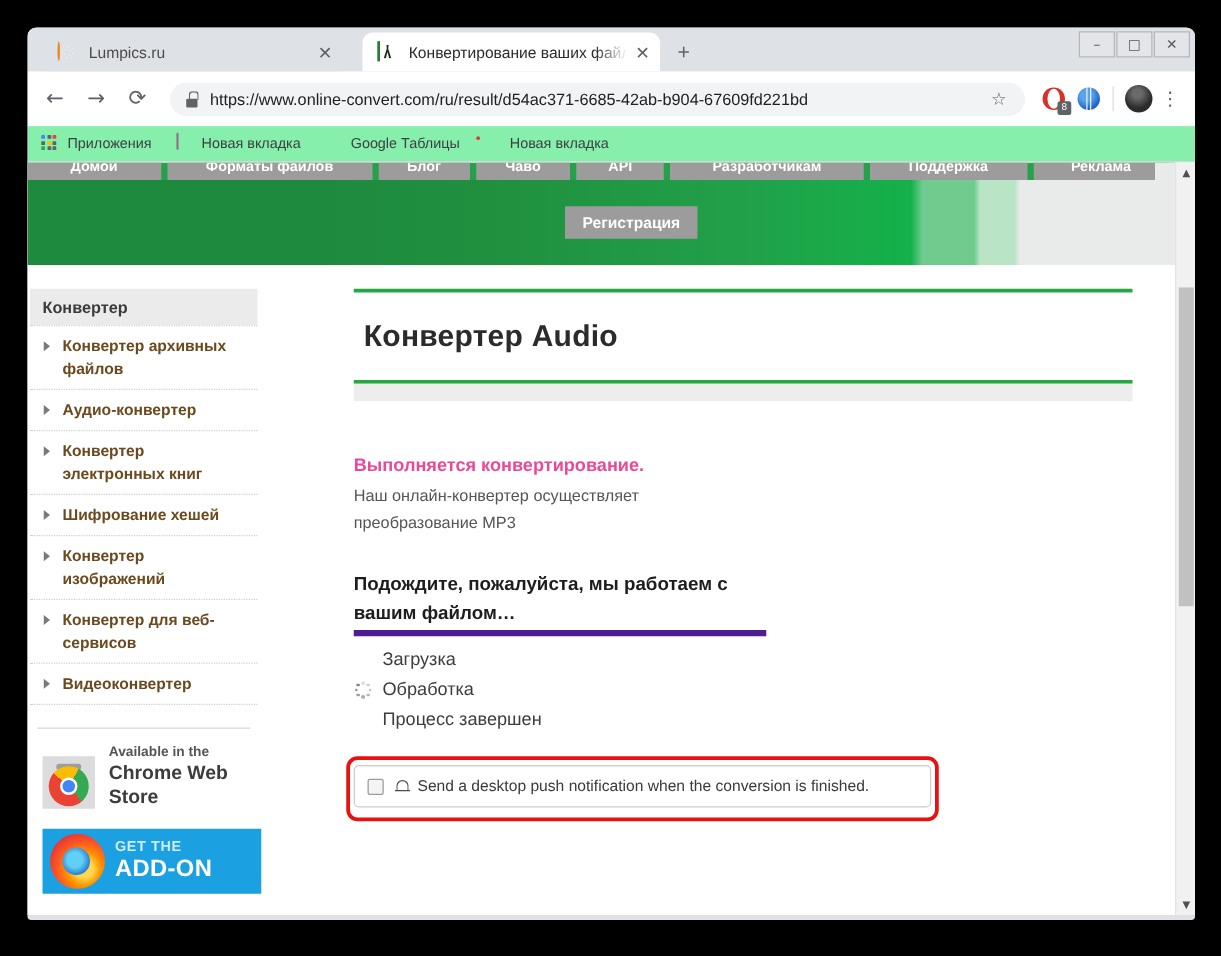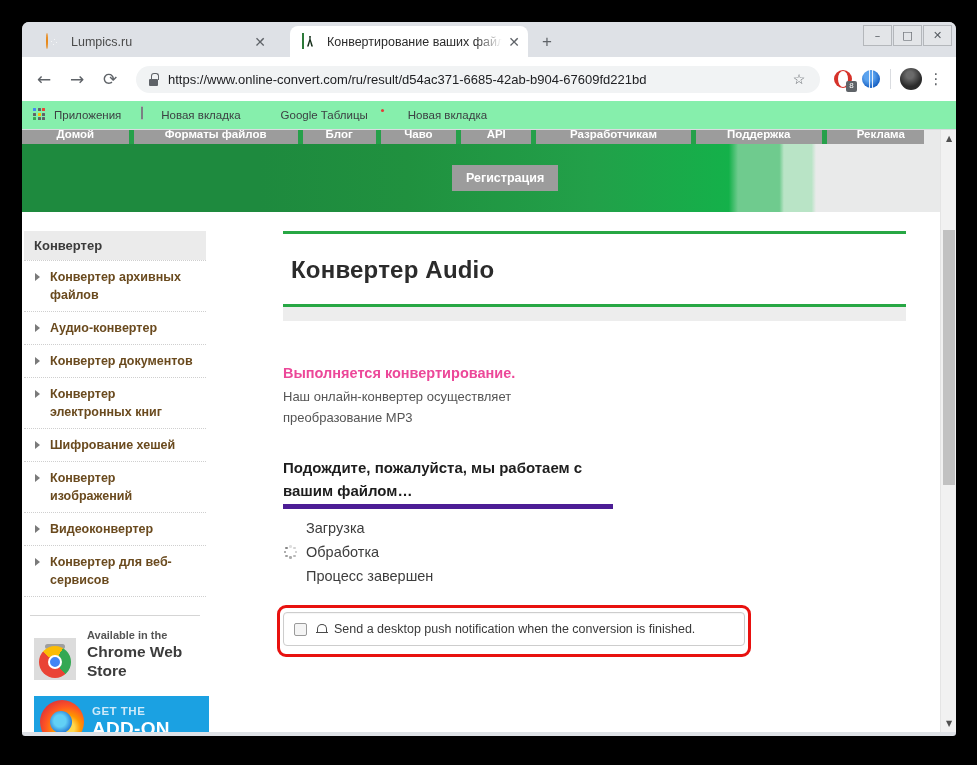--- a/index.html
+++ b/index.html
@@ -583,26 +583,25 @@
         <div class="reg-btn">Регистрация</div>
       </div>
 
       <div class="content-area">
 
         <div class="sidebar">
           <div class="sb-head">Конвертер</div>
           <div id="sbitems">
               <div class="sb-item"><span class="arrow"></span><span>Конвертер архивных файлов</span></div>
               <div class="sb-item"><span class="arrow"></span><span>Аудио-конвертер</span></div>
-              <div class="sb-item"><span class="arrow"></span><span>Конвертер документов</span></div>
               <div class="sb-item"><span class="arrow"></span><span>Конвертер электронных книг</span></div>
               <div class="sb-item"><span class="arrow"></span><span>Шифрование хешей</span></div>
               <div class="sb-item"><span class="arrow"></span><span>Конвертер изображений</span></div>
+              <div class="sb-item"><span class="arrow"></span><span>Конвертер для веб-сервисов</span></div>
               <div class="sb-item"><span class="arrow"></span><span>Видеоконвертер</span></div>
-              <div class="sb-item"><span class="arrow"></span><span>Конвертер для веб-сервисов</span></div>
             </div>
 
           <div class="promo-sep"></div>
 
           <div class="chrome-badge">
             <span class="chrome-ico">
                 <span class="chrome-ball"></span>
               </span>
             <span>
               <span class="cws-t1" style="display:block">Available in the</span>

